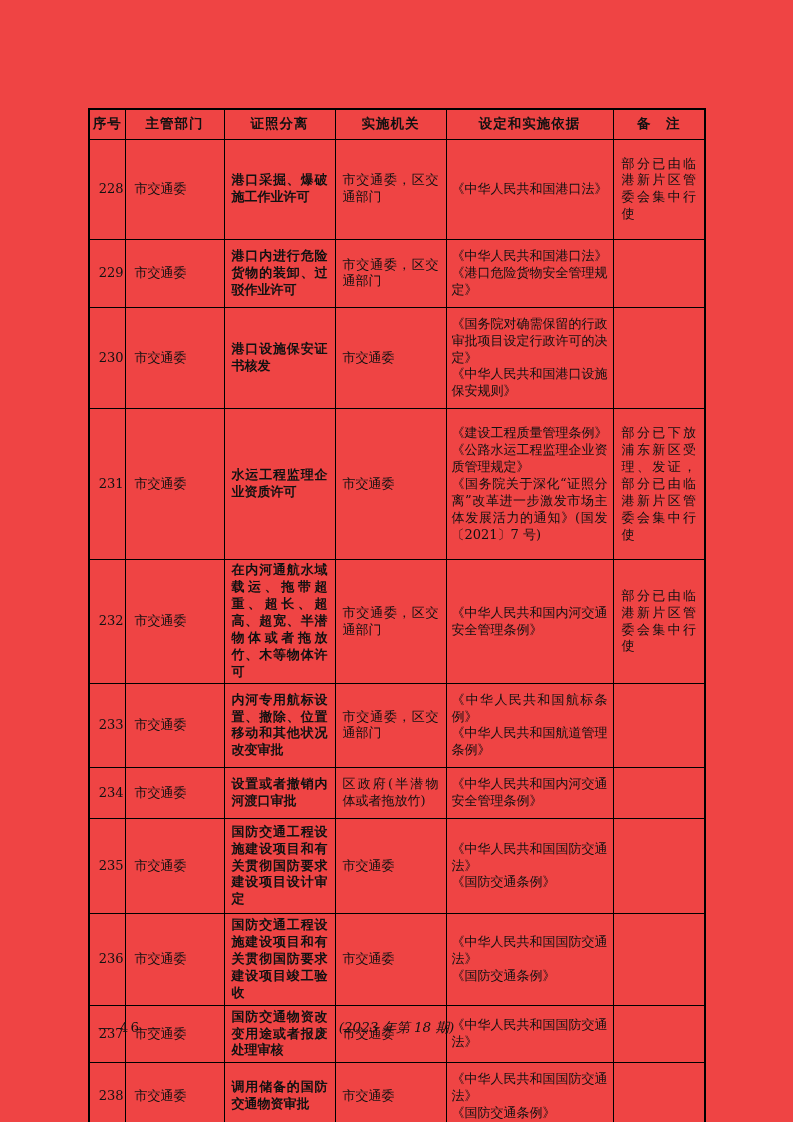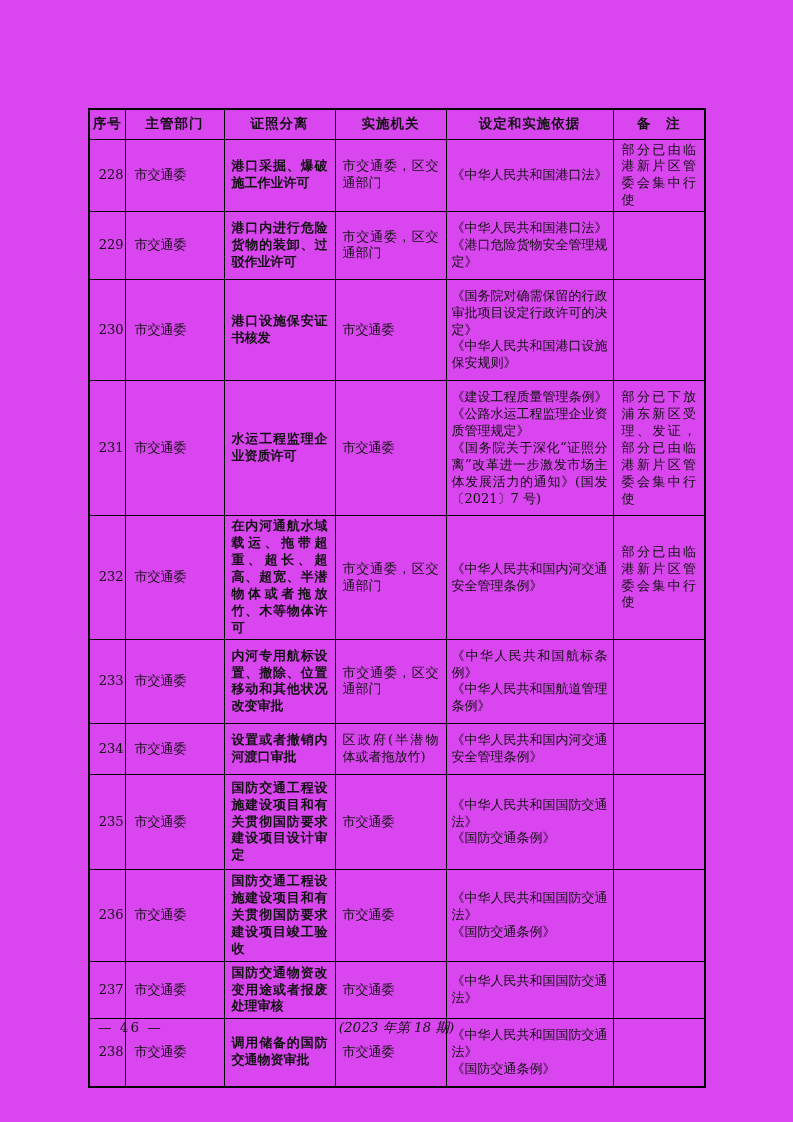--- a/index.html
+++ b/index.html
@@ -5,21 +5,21 @@
   html, body { margin: 0; padding: 0; }
   body {
     width: 793px; height: 1122px;
     background: #ffffff;
     font-family: "DejaVu Serif", "Liberation Serif", serif;
     color: #111111;
   }
   .page {
     position: relative;
     width: 793px; height: 1122px;
-    background: #d946ef;
+    background: #ef4444;
     overflow: hidden;
   }
   table.permits {
     position: absolute;
     left: 88px; top: 108px;
     width: 616px;
     border-collapse: collapse;
     table-layout: fixed;
     border: 2px solid #000;
   }
@@ -40,21 +40,21 @@
   .permits td {
     font-size: 13px;
     line-height: 1.3;
   }
   td.c-no { text-align: right; padding: 2px 1px; }
   td.c-dept { padding: 2px 6px 2px 9px; }
   td.c-item { padding: 2px 7px; text-align: justify; text-justify: inter-character; font-weight: bold; }
   td.c-agency { padding: 2px 7px; text-align: justify; text-justify: inter-character; }
   td.c-basis { padding: 8px 5px; }
   td.c-basis .basis-line { text-align: justify; text-justify: inter-character; }
-  td.c-remark { padding: 2px 8px; text-align: justify; text-justify: inter-character; }
+  td.c-remark { padding: 16px 8px; text-align: justify; text-justify: inter-character; }
   .footer {
     position: absolute;
     left: 0; top: 1018px;
     width: 793px;
     font-size: 13.5px;
     line-height: 18px;
   }
   .footer .page-num {
     position: absolute;
     left: 98px; top: 0;

